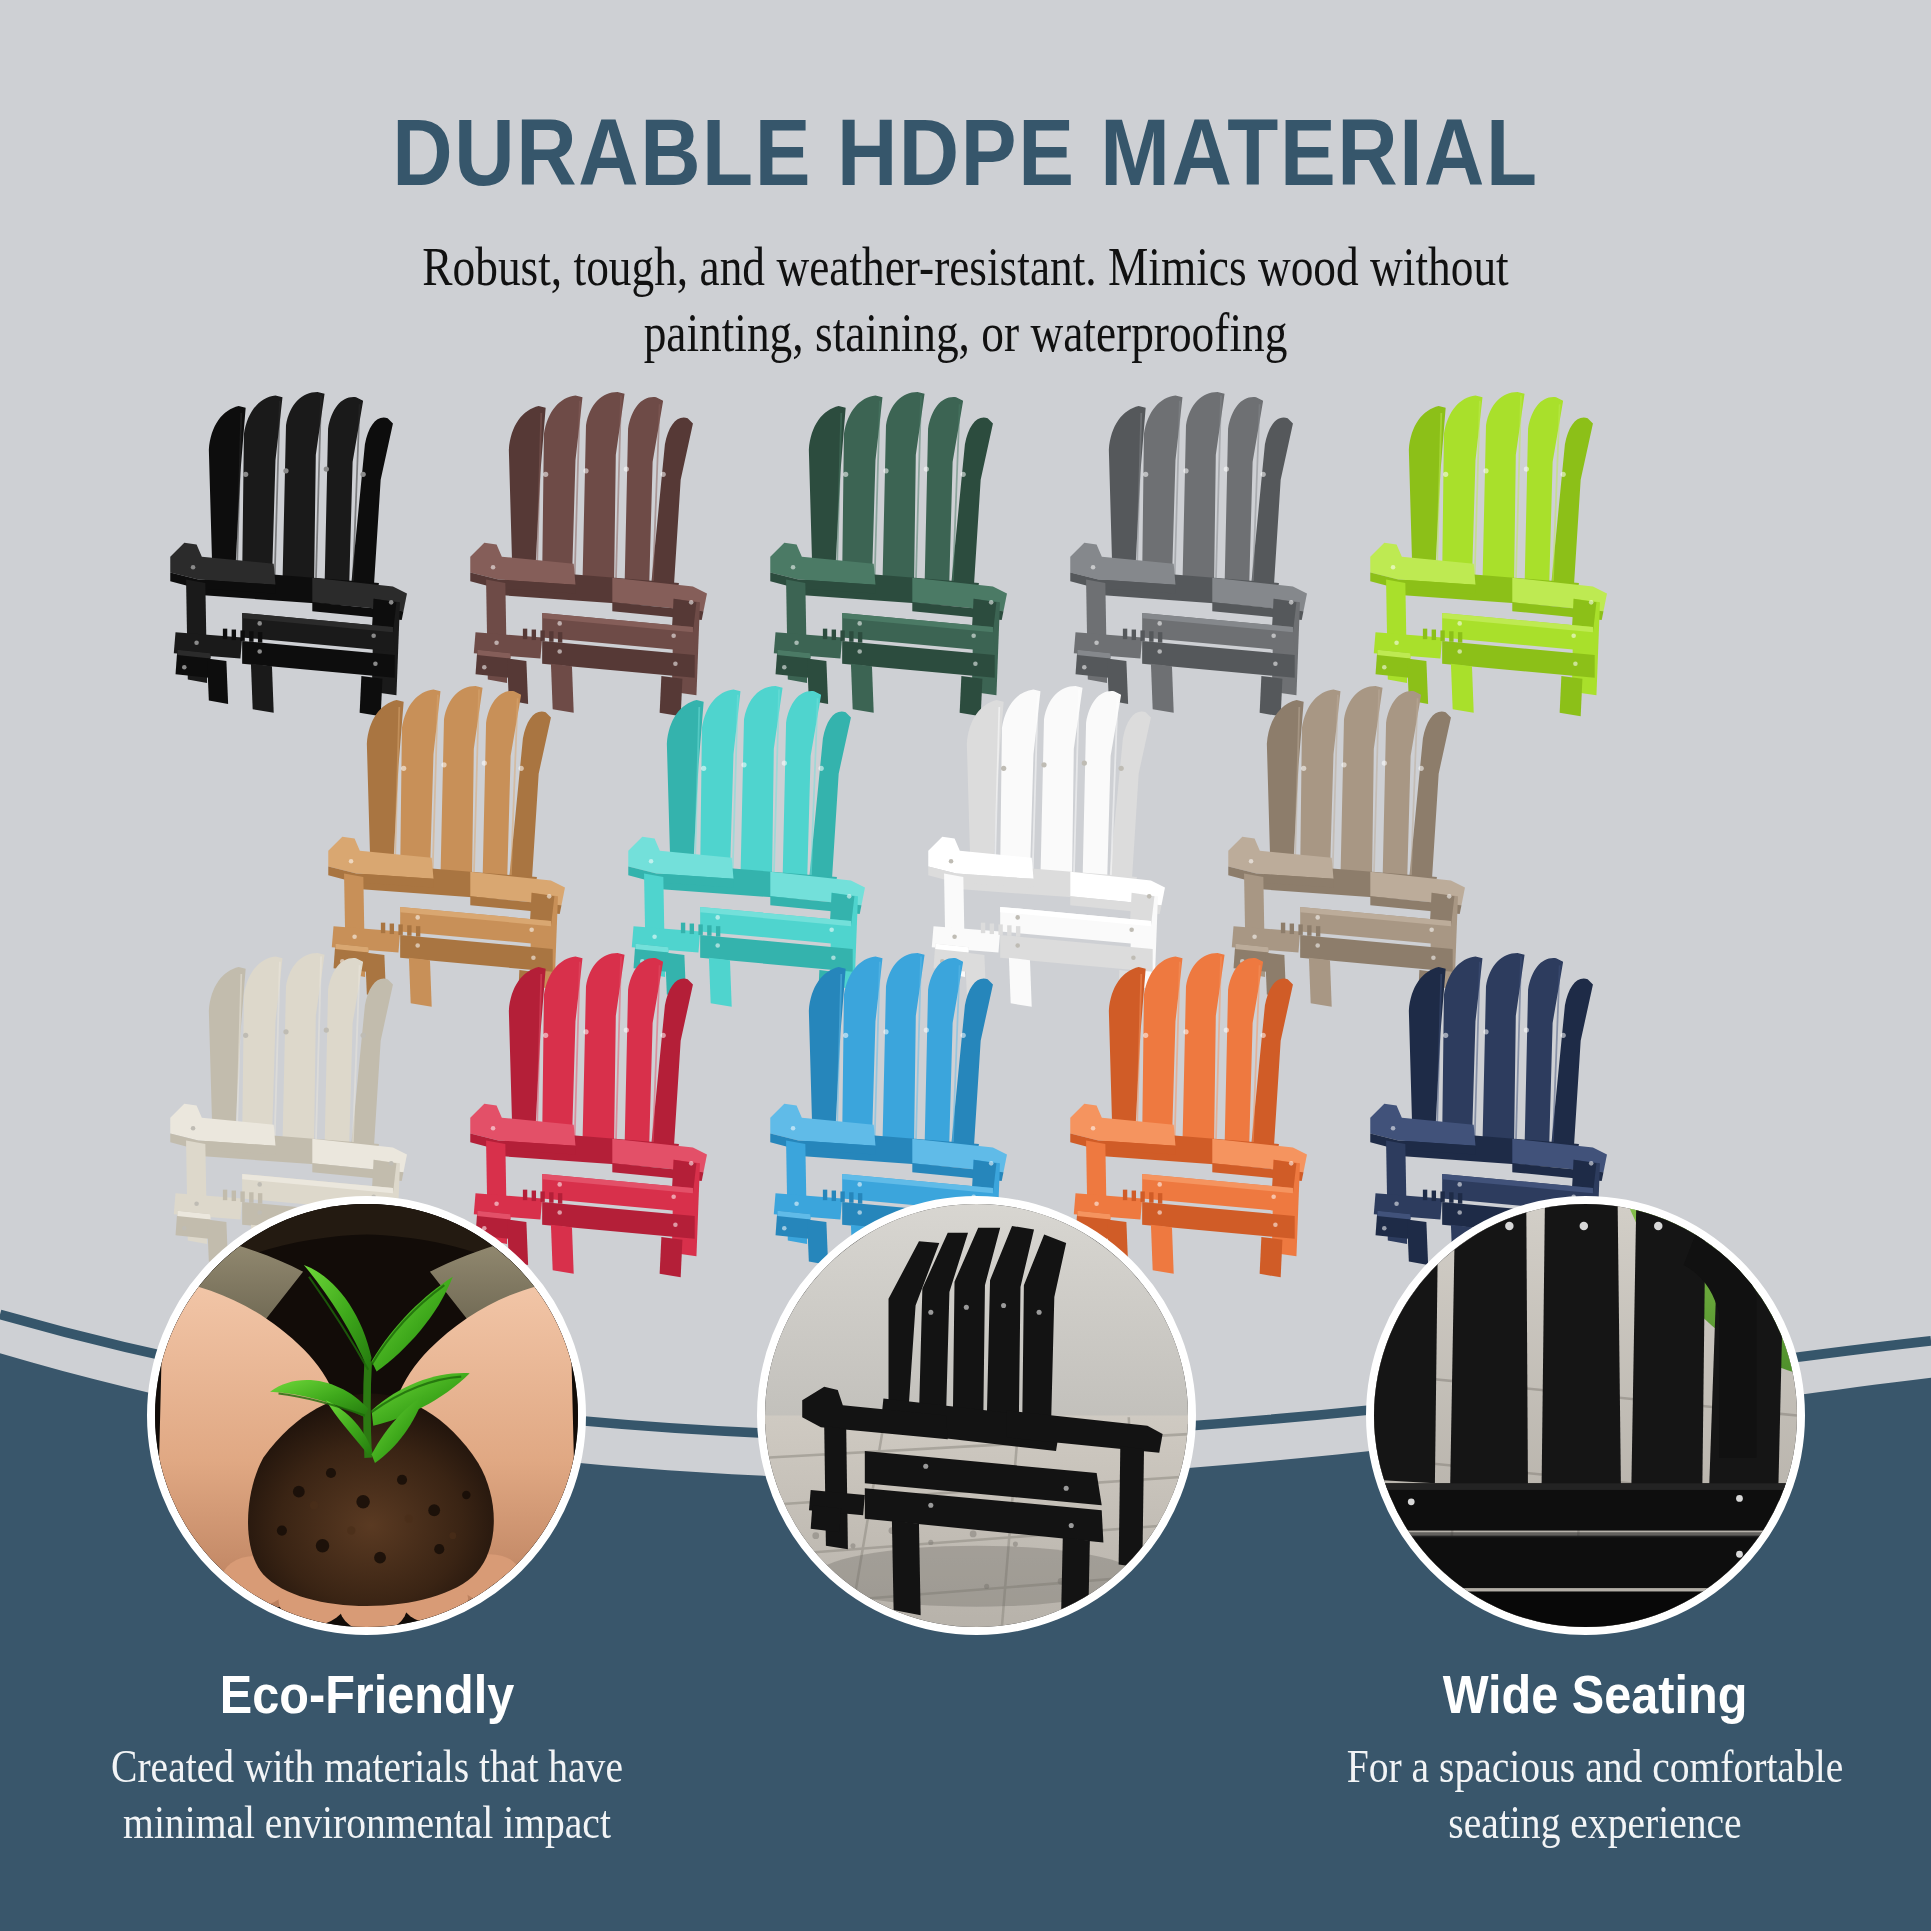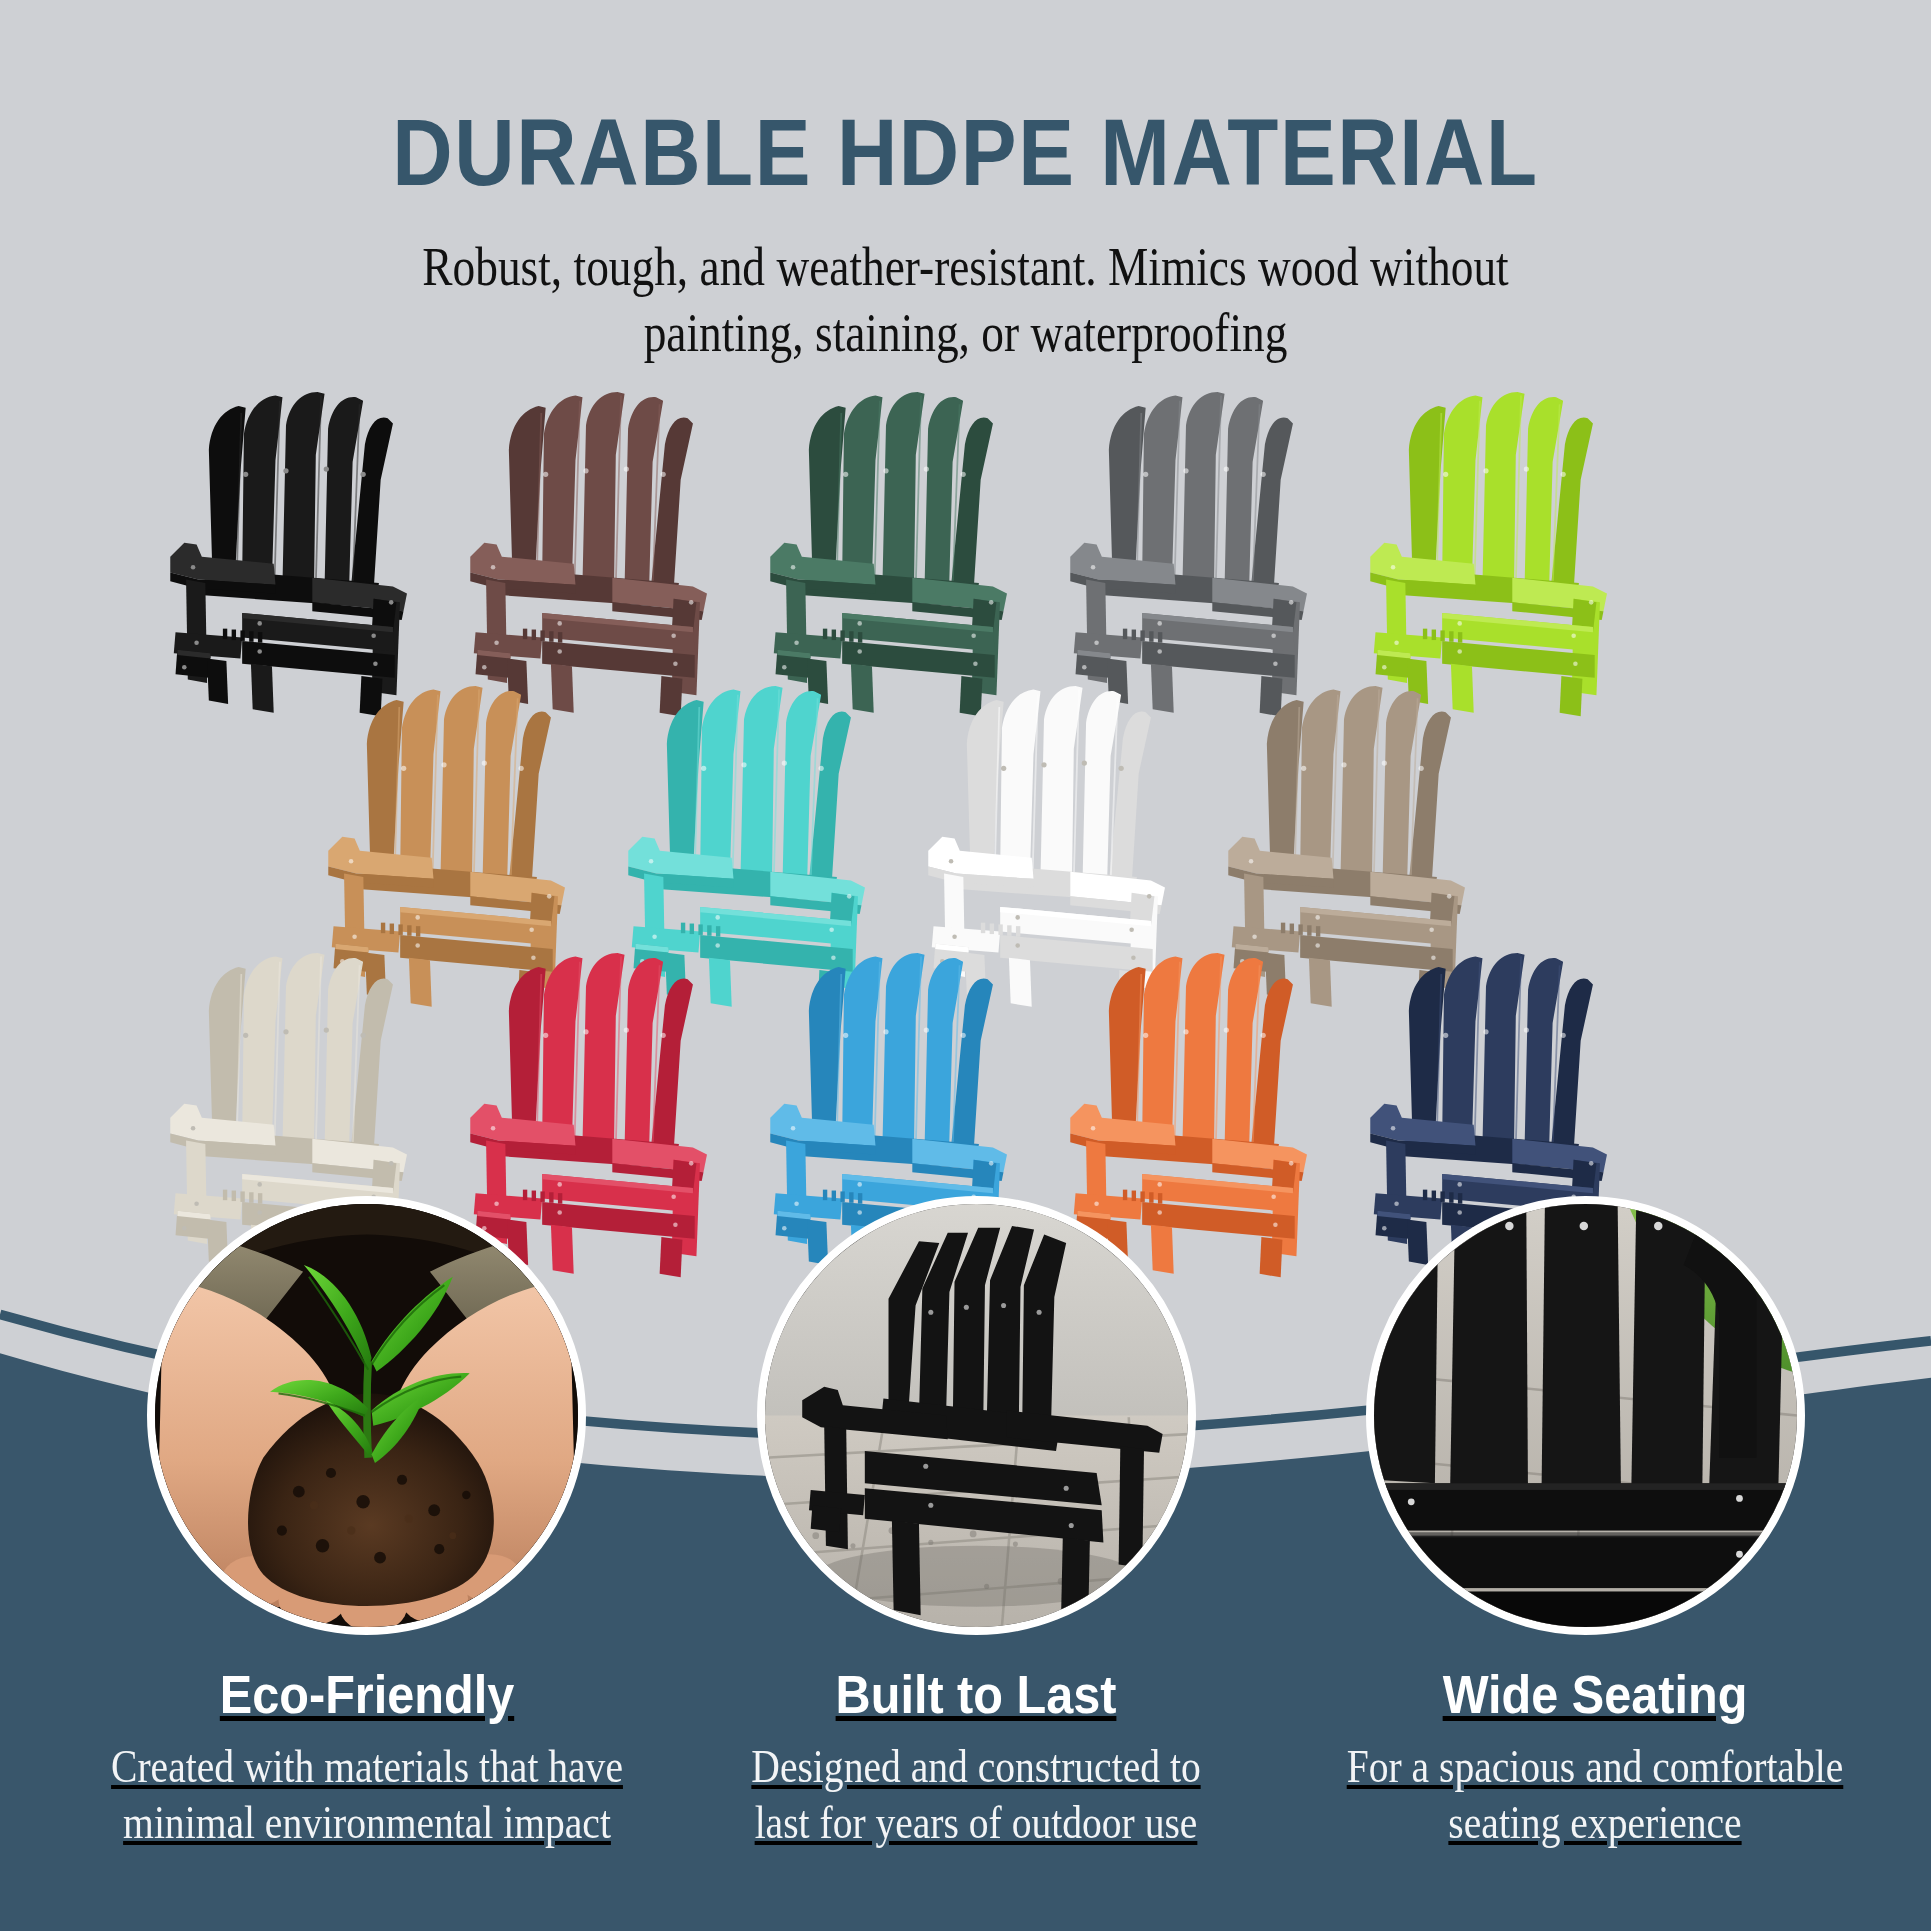--- a/index.html
+++ b/index.html
@@ -38,21 +38,21 @@
 
   
   .circle {
     position:absolute; border-radius:50%;
     border:8px solid #FFFFFF; overflow:hidden;
     background:#333;
   }
   .circle > .photo { position:absolute; inset:0; }
 
   
-  .feat { position:absolute; width:614px; text-align:center;text-decoration:underline; }
+  .feat { position:absolute; width:614px; text-align:center; }
   .feat-h {
     font-family:"Liberation Sans", sans-serif;
     font-weight:700; font-size:54px; color:#FFFFFF;
     transform:scaleX(.9); transform-origin:center top;
     white-space:nowrap;
   }
   .feat-p {
     margin-top:14px;
     font-family:"Liberation Serif", serif;
     font-size:46px; line-height:1.22; color:#F2F4F6;
@@ -1254,27 +1254,20 @@
   </div>
 
   <div class="feat" style="left:60px; top:1663px;">
     <div class="feat-h">Eco-Friendly</div>
     <div class="feat-p">
       <div>Created with materials that have</div>
       <div>minimal environmental impact</div>
     </div>
   </div>
 
-  <div class="feat" style="left:669px; top:1663px;">
-    <div class="feat-h">Built to Last</div>
-    <div class="feat-p">
-      <div>Designed and constructed to</div>
-      <div>last for years of outdoor use</div>
-    </div>
-  </div>
 
   <div class="feat" style="left:1288px; top:1663px;">
     <div class="feat-h">Wide Seating</div>
     <div class="feat-p">
       <div>For a spacious and comfortable</div>
       <div>seating experience</div>
     </div>
   </div>
 
 </div>

